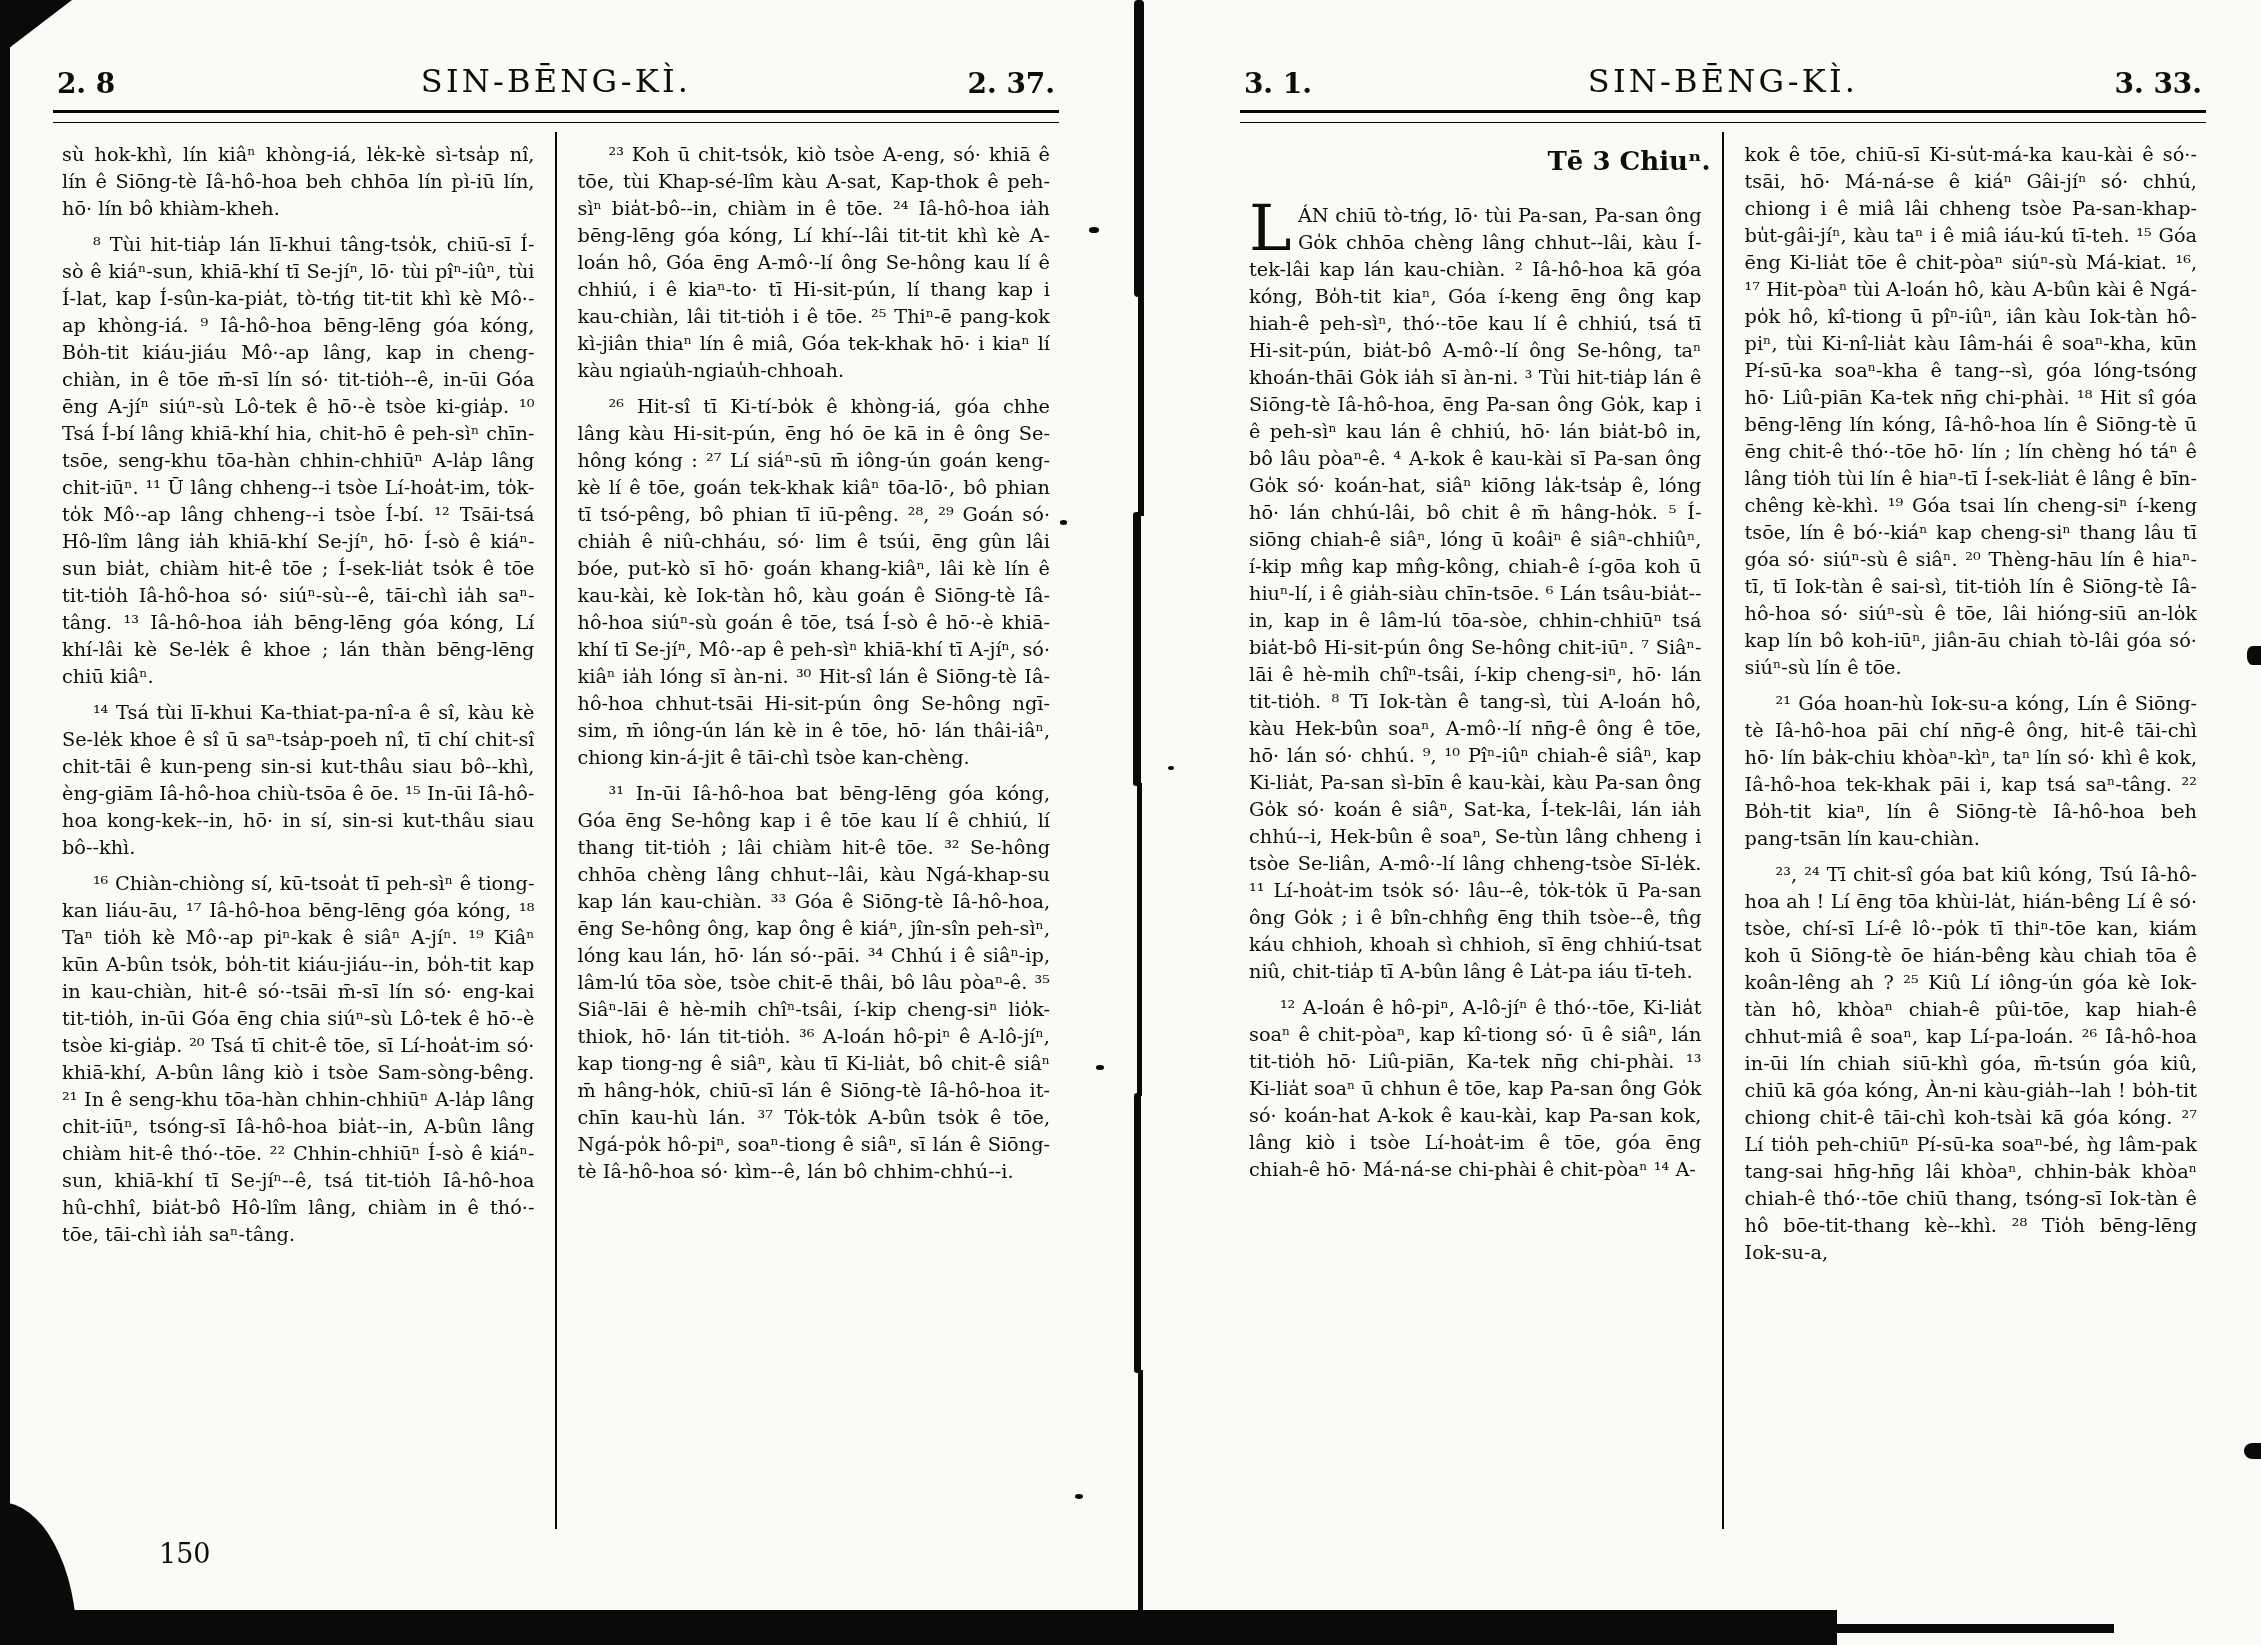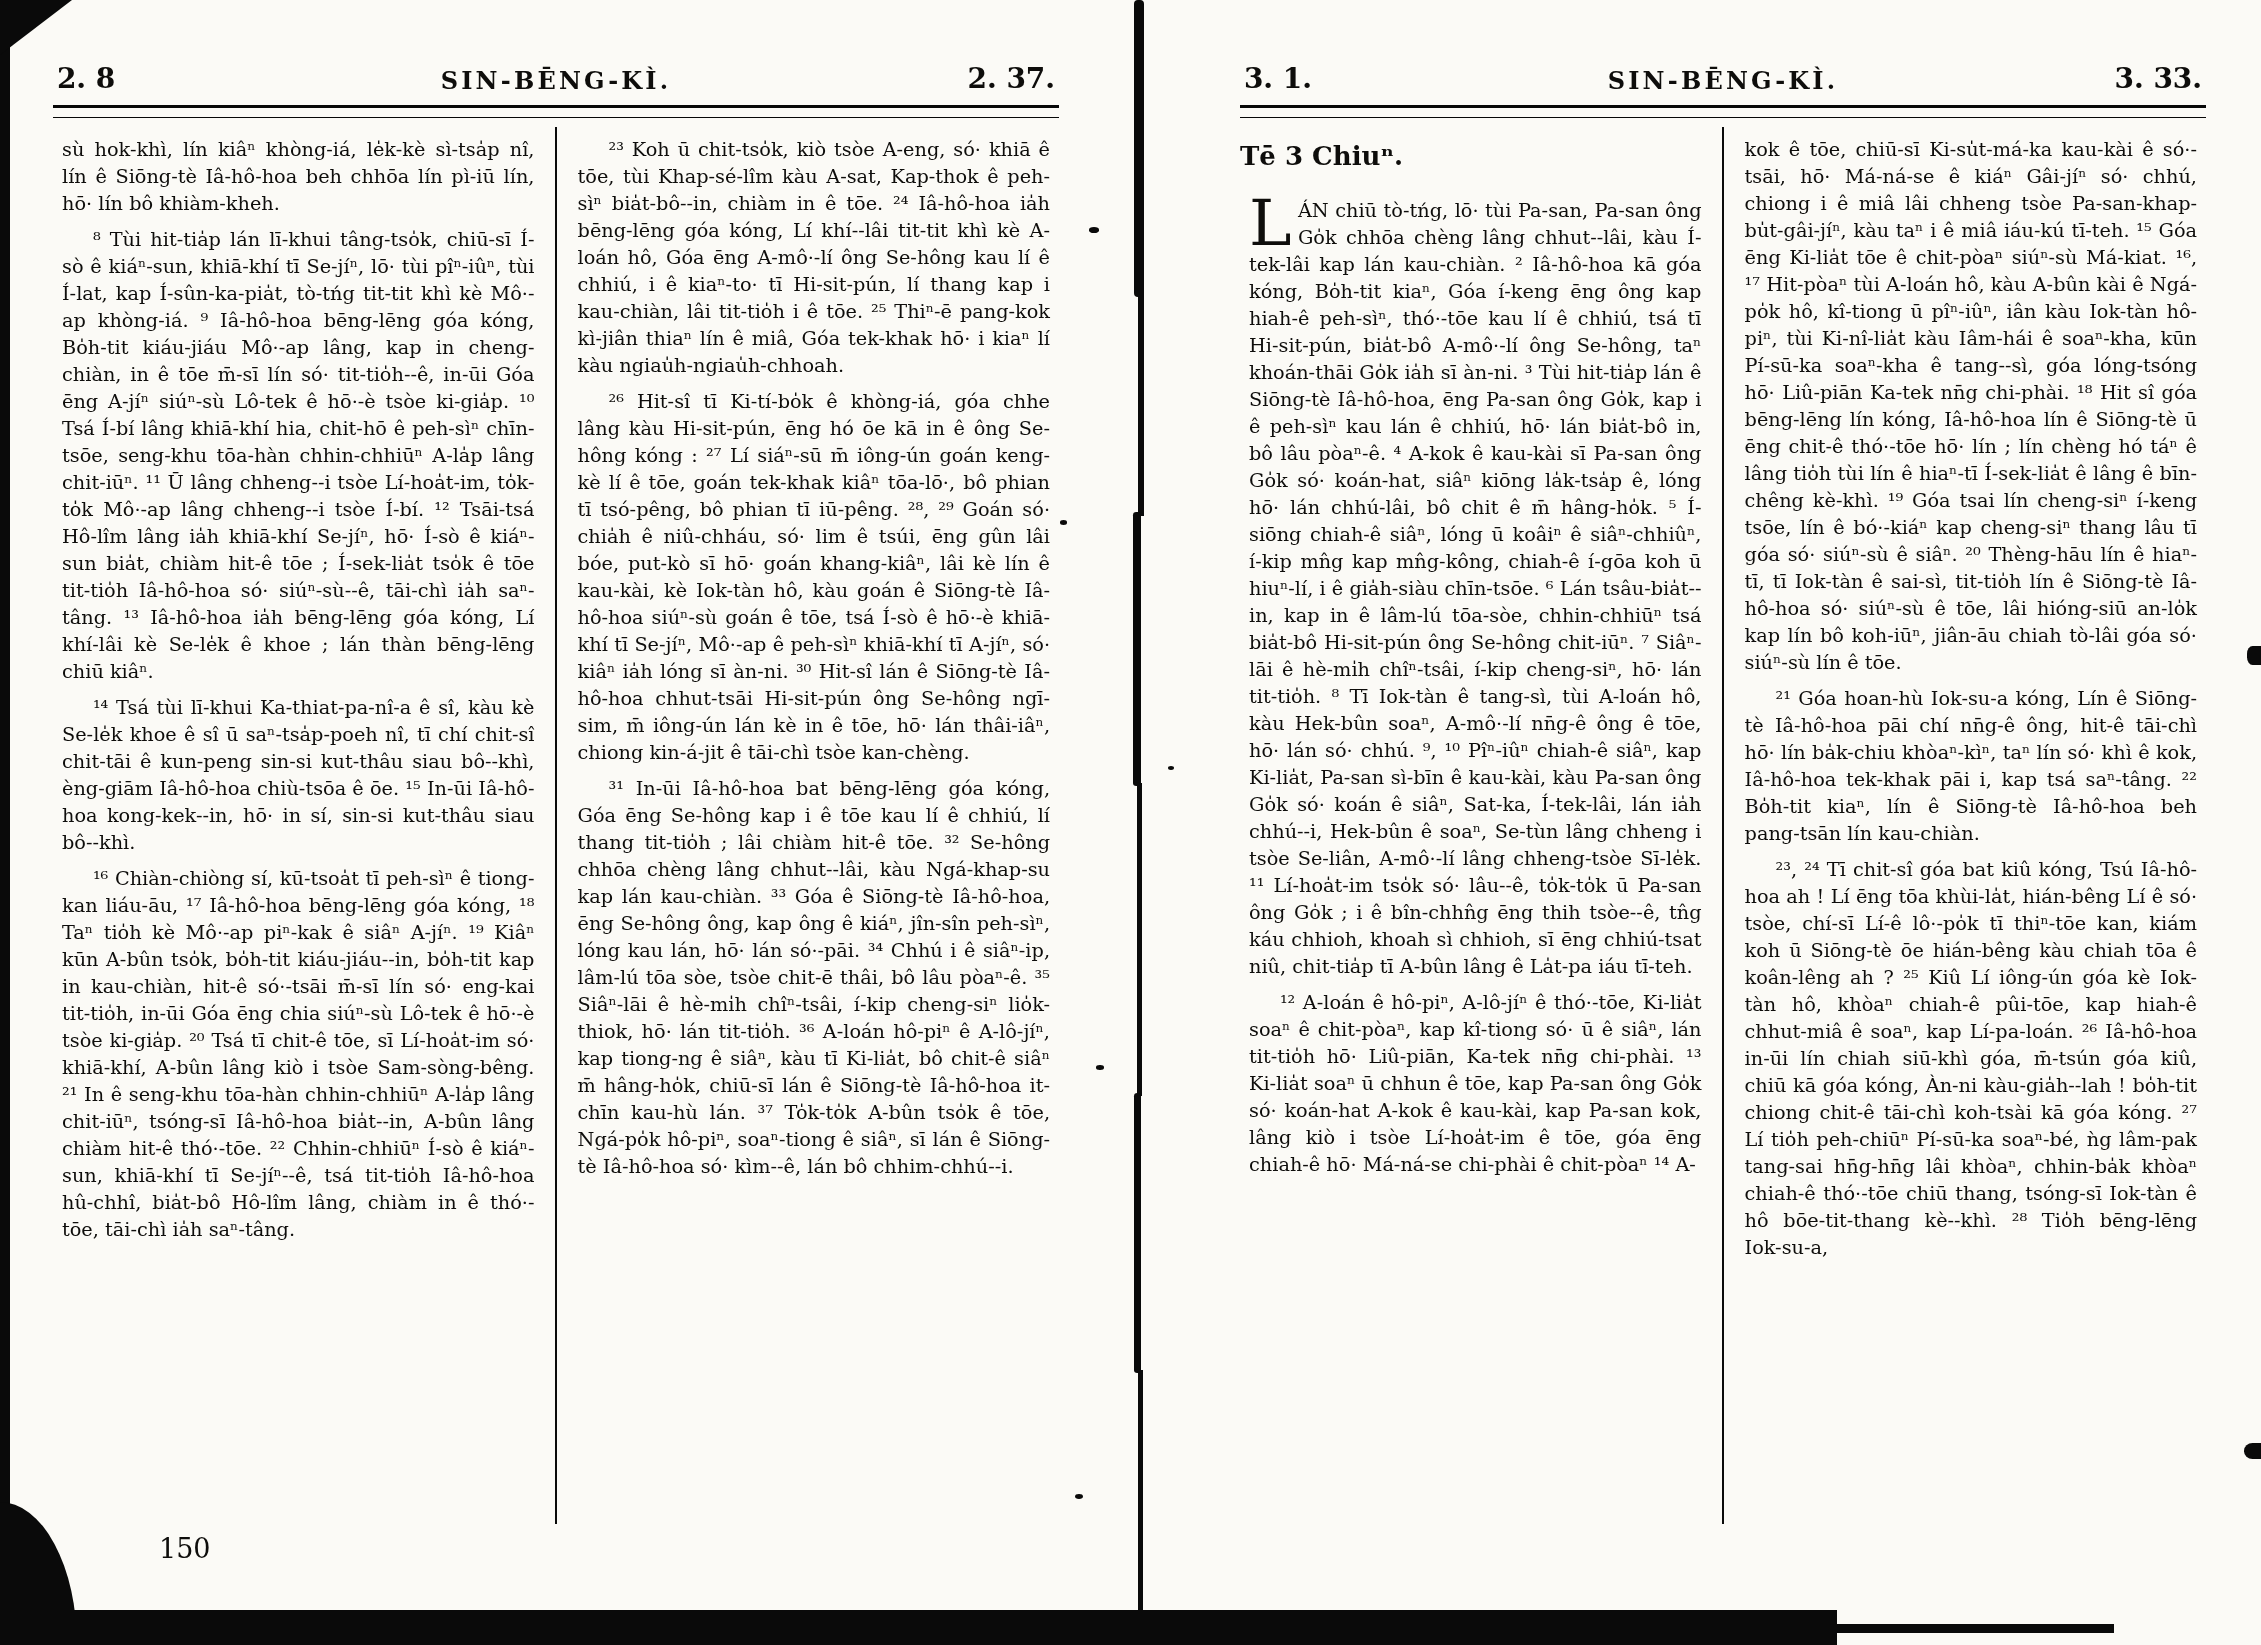--- a/index.html
+++ b/index.html
@@ -15,21 +15,21 @@
   .page-left{left:53px;width:1006px;}
   .page-right{left:1240px;width:966px;}
 
   .running-head{
     display:grid;grid-template-columns:1fr auto 1fr;align-items:end;
     padding:0 3.9px;
   }
   .running-head .ref-left{font-size:28px;font-weight:bold;justify-self:start;}
   .running-head .ref-right{font-size:28px;font-weight:bold;justify-self:end;text-align:right;}
   .running-head .book-title{
-    font-size:24px;letter-spacing:3.2px;justify-self:center;font-weight:700;
+    font-size:32px;letter-spacing:3.2px;justify-self:center;font-weight:400;
   }
   .double-rule{
     margin-top:10.3px;height:8.4px;
     border-top:3.9px solid #070707;
     border-bottom:1.9px solid #070707;
   }
   .cols{
     display:flex;margin-top:9px;height:1397px;overflow:hidden;
   }
   .col{flex:1 1 0;min-width:0;}
@@ -38,21 +38,21 @@
   .para{
     margin:9px;
     font-size:19.3px;line-height:27px;
     text-align:justify;
     text-indent:1.6em;
   }
   .para.flush{text-indent:0;}
 
   .chapter-heading{
     margin:14px 0 26px 0;
-    text-align:left;
+    text-align:right;
     font-size:26px;font-weight:bold;
   }
   .dropcap{
     float:left;
     font-size:64px;line-height:50px;
     padding:1.3px 6.4px 0 0;
   }
   .page-number{
     margin-top:9px;
     font-size:27px;

